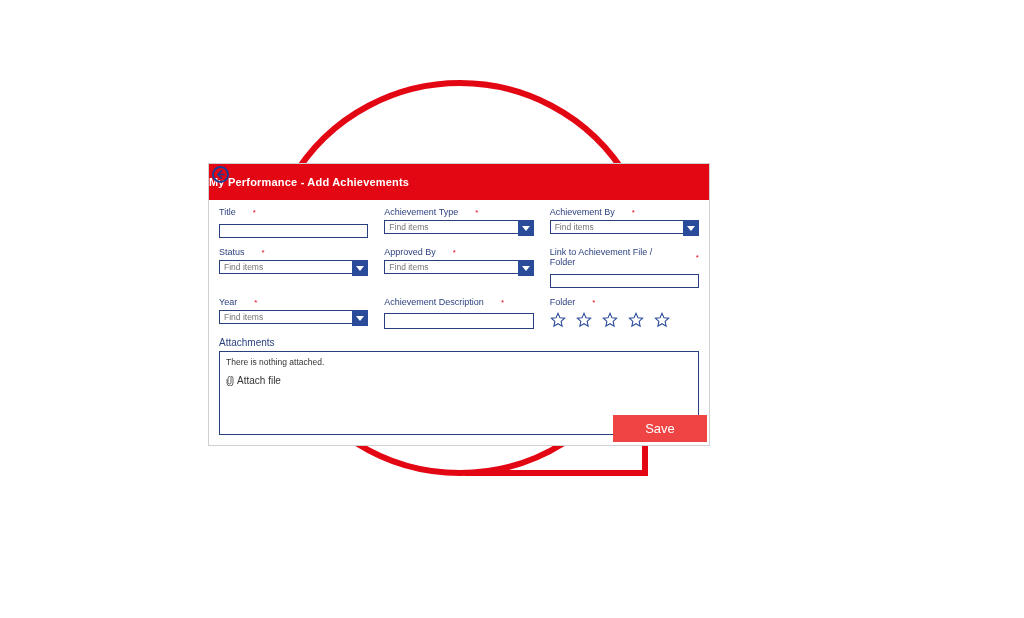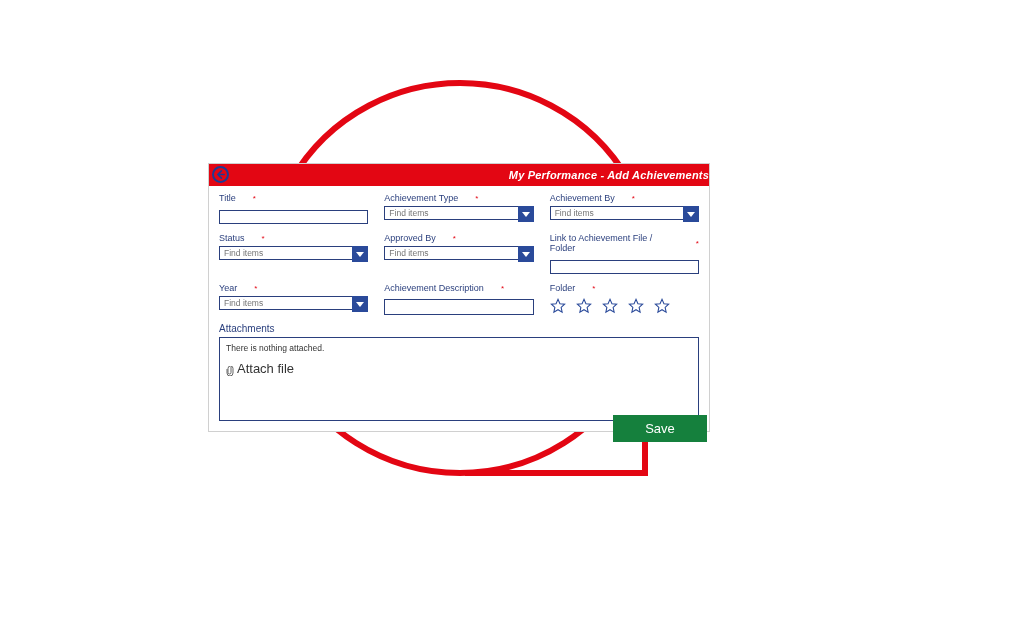--- a/index.html
+++ b/index.html
@@ -26,29 +26,28 @@
       top: 163px;
       width: 502px;
       border: 1px solid #d0d0d0;
       background: #ffffff;
       z-index: 2;
     }
 
     .panel-header {
       background: #e30613;
       color: #ffffff;
-      height: 22px;
-      display: flex;
-      align-items: center;
-      justify-content: flex-end;
+      height: 36px;
+      display: flex;
+      align-items: center;
+      justify-content: flex-start;
       position: relative;
       font-size: 11px;
       font-weight: 600;
       letter-spacing: 0.2px;
-      font-style: italic;
     }
 
     .back-btn {
       position: absolute;
       left: 3px;
       top: 2px;
       width: 17px;
       height: 17px;
       border: 2px solid #1f3a93;
       border-radius: 50%;
@@ -133,30 +132,30 @@
       font-size: 8.5px;
       color: #333;
     }
     .attach-row {
       display: flex;
       align-items: flex-end;
       gap: 3px;
       margin-top: 8px;
       cursor: pointer;
       color: #333;
-      font-size: 13px;
+      font-size: 10px;
     }
 
     .save-btn {
       position: absolute;
       left: 613px;
       top: 415px;
       width: 94px;
       height: 27px;
-      background: #15803d;
+      background: #ef4444;
       color: #ffffff;
       font-size: 13px;
       display: flex;
       align-items: center;
       justify-content: center;
       cursor: pointer;
       z-index: 3;
     }
 
   </style>

